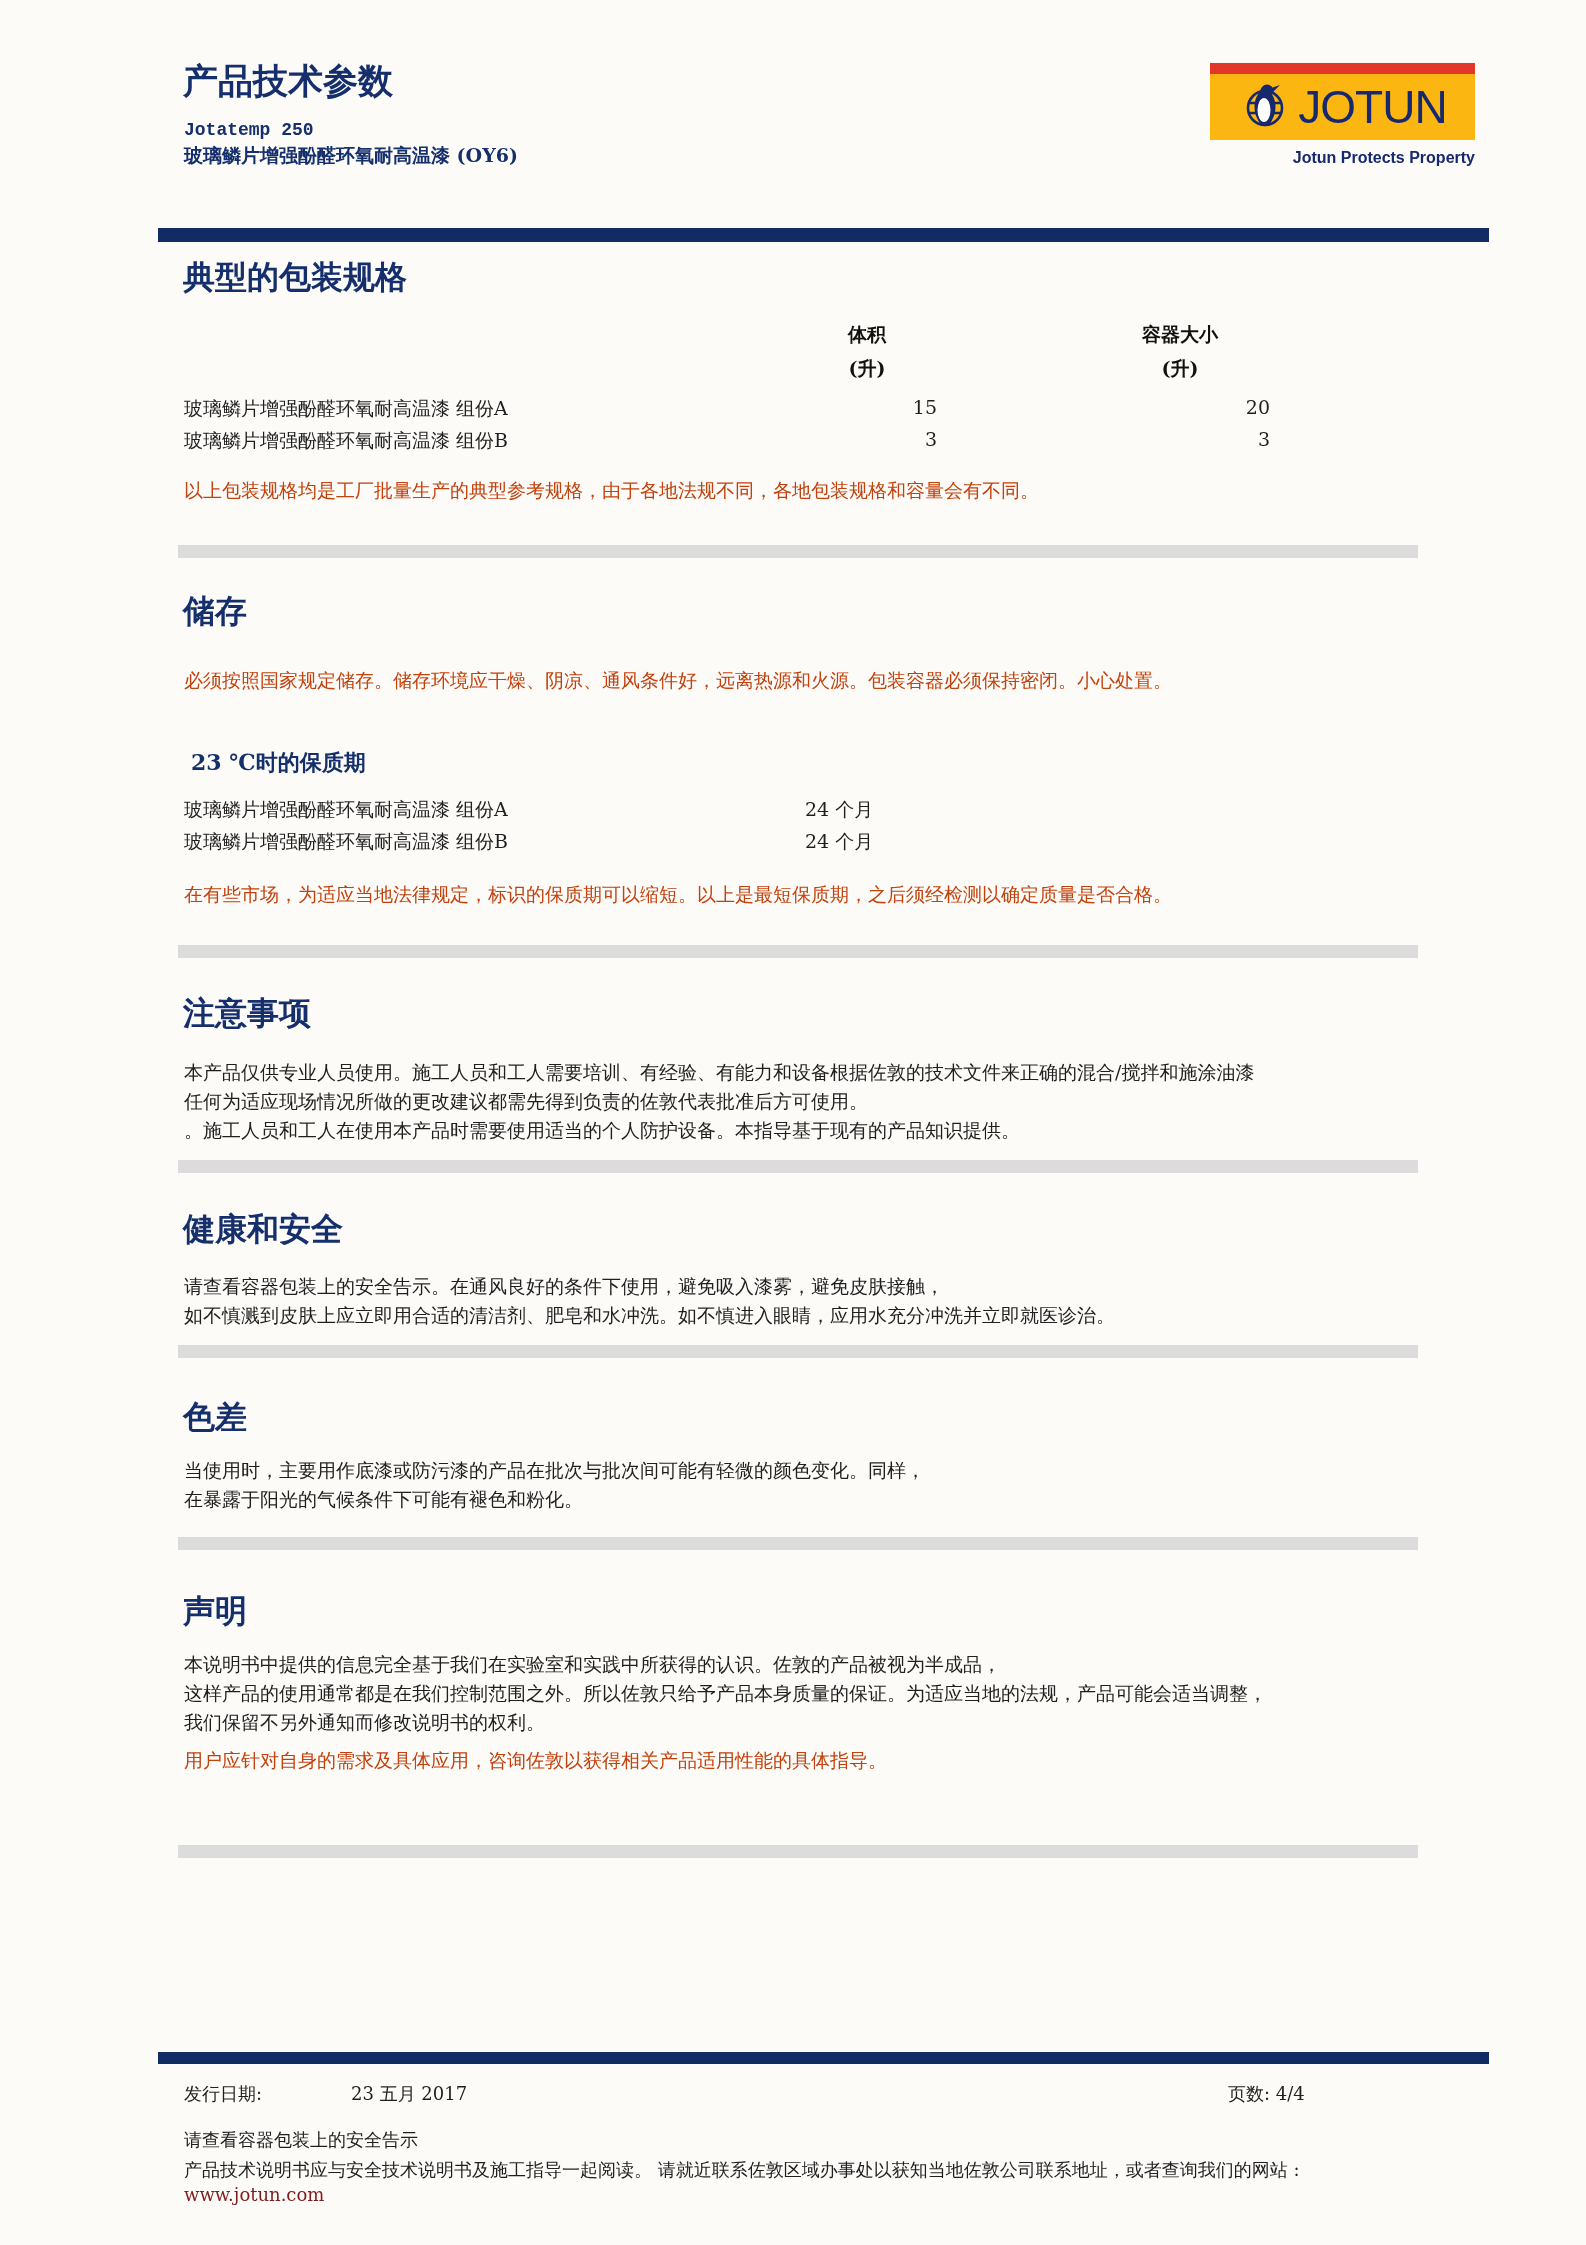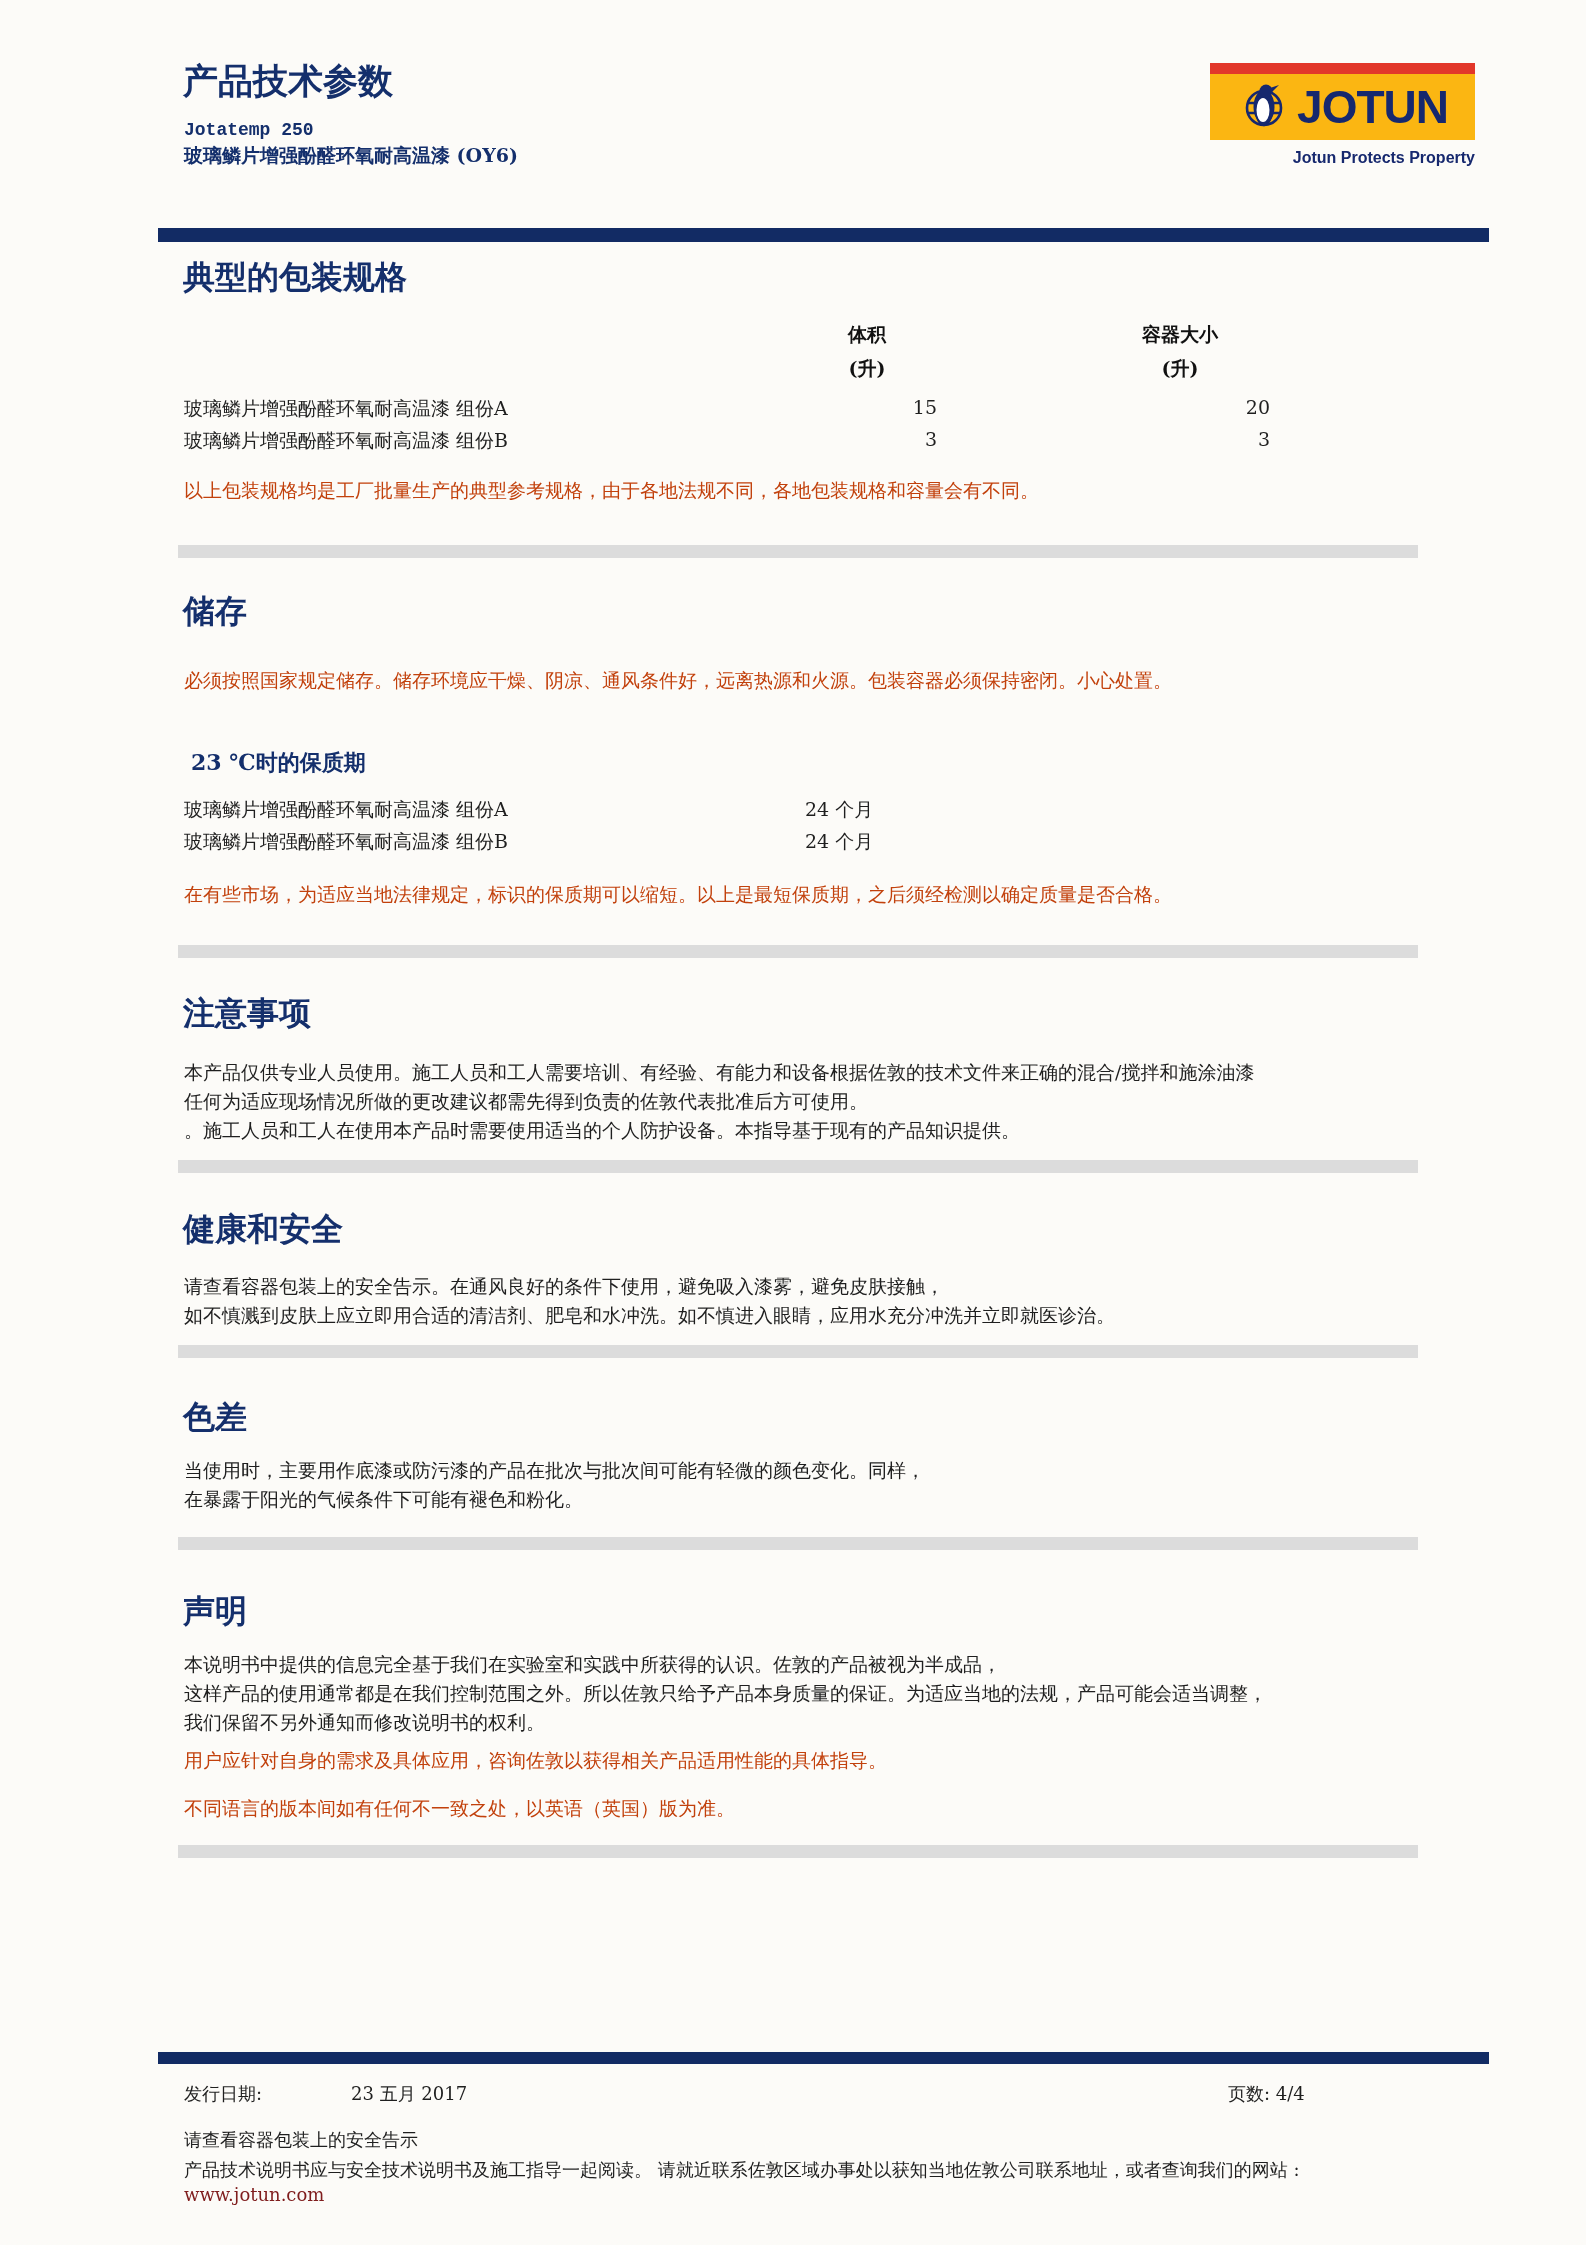--- a/index.html
+++ b/index.html
@@ -16,21 +16,21 @@
   .abs{position:absolute;}
 
   
   .doc-title{left:183px;top:58px;font-size:35px;font-weight:bold;color:#142f6c;}
   .prod-name{left:184px;top:120px;font-size:18px;font-weight:bold;color:#142f6c;font-family:"Liberation Mono","DejaVu Sans Mono",monospace;}
   .prod-desc{left:184px;top:143px;font-size:19px;font-weight:bold;color:#142f6c;}
 
   .logo-box{left:1210px;top:63px;width:265px;height:77px;background:#fbb612;}
   .logo-red{position:absolute;left:0;top:0;width:100%;height:11px;background:#e2372a;}
   .logo-inner{position:absolute;left:0;top:11px;width:100%;height:66px;display:flex;align-items:center;justify-content:center;gap:6px;}
-  .logo-word{font-family:"Liberation Sans","DejaVu Sans",sans-serif;font-weight:bold;font-size:46px;letter-spacing:-1px;color:#16286e;line-height:1;text-align:center;}
+  .logo-word{font-family:"Liberation Sans","DejaVu Sans",sans-serif;font-weight:normal;font-size:46px;letter-spacing:-1px;color:#16286e;line-height:1;text-align:center;}
   .logo-tagline{left:1210px;top:149px;width:265px;text-align:right;font-family:"Liberation Sans","DejaVu Sans",sans-serif;font-weight:bold;font-size:16px;color:#16286e;}
 
   .navy-bar{left:158px;width:1331px;height:14px;background:#122b64;}
   .bar-top{top:228px;}
   .bar-footer{top:2052px;height:12px;}
 
   .gray-divider{left:178px;width:1240px;height:13px;background:#dcdcdc;}
 
   .section-heading{left:183px;font-size:32px;font-weight:bold;color:#142f6c;white-space:nowrap;}
   .sub-heading{left:183px;font-size:22px;font-weight:bold;color:#142f6c;white-space:nowrap;margin-left:8px;}
@@ -142,21 +142,20 @@
     <div>在暴露于阳光的气候条件下可能有褪色和粉化。</div>
   </div>
 
   <div class="abs gray-divider" style="top:1537px"></div>
 
   <div class="abs section-heading" style="top:1590px">声明</div>
   <div class="abs body-block pre-line" style="top:1650px">本说明书中提供的信息完全基于我们在实验室和实践中所获得的认识。佐敦的产品被视为半成品，
 这样产品的使用通常都是在我们控制范围之外。所以佐敦只给予产品本身质量的保证。为适应当地的法规，产品可能会适当调整，
 我们保留不另外通知而修改说明书的权利。</div>
   <div class="abs body-text" style="top:1746px">用户应针对自身的需求及具体应用，咨询佐敦以获得相关产品适用性能的具体指导。</div>
-  <div class="abs body-text" style="top:1794px">不同语言的版本间如有任何不一致之处，以英语（英国）版为准。</div>
 
   <div class="abs gray-divider" style="top:1845px"></div>
 
   <div class="abs navy-bar bar-footer"></div>
 
   <div class="abs footer-text" style="left:184px;top:2082px">发行日期:</div>
   <div class="abs footer-text" style="left:351px;top:2082px">23 五月 2017</div>
   <div class="abs footer-text" style="left:1228px;top:2082px">
     <span>页数:</span>
     <span>4/4</span>

